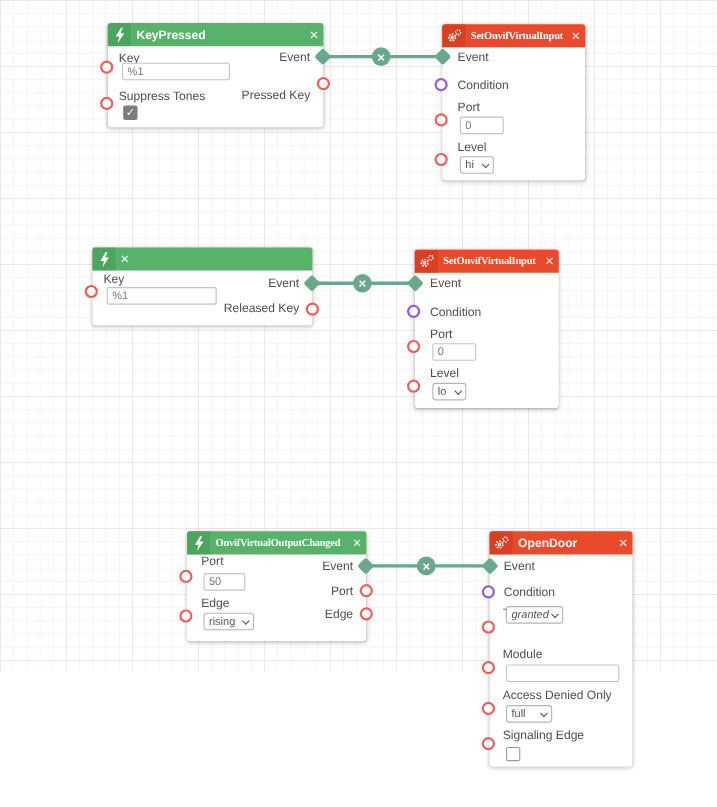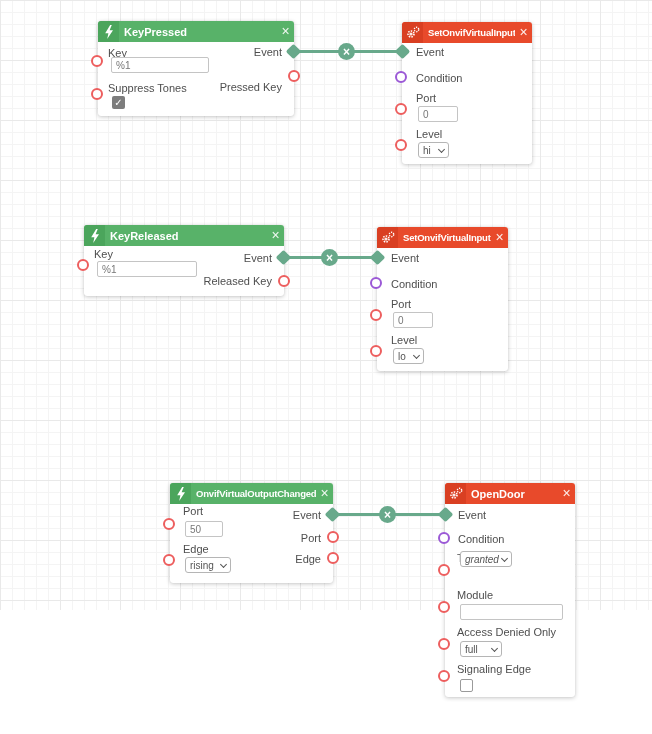--- a/index.html
+++ b/index.html
@@ -16,21 +16,21 @@
   .node{position:absolute;background:#fff;border-radius:3px;
     box-shadow:0 1px 4px rgba(0,0,0,.22),0 0 1px rgba(0,0,0,.12);}
   .hdr{position:absolute;top:0;left:0;right:0;height:21px;display:flex;align-items:center;
     border-radius:3px 3px 0 0;color:#fff;overflow:hidden;}
   .hdr.green{background:var(--event-node-header,#58B269);}
   .hdr.red{background:var(--action-node-header,#E84A2B);}
   .icoBox{width:21px;height:21px;flex:0 0 21px;display:flex;align-items:center;justify-content:center;border-radius:3px 0 0 0;}
   .green .icoBox{background:var(--event-node-icon-bg,#4BA55C);}
   .red .icoBox{background:var(--action-node-icon-bg,#D93F22);}
   .ttl{flex:1;font-size:11px;font-weight:bold;padding-left:5px;white-space:nowrap;overflow:hidden;}
-  .ttl-sm{font-size:9.5px;letter-spacing:-0.2px;}
+  .ttl-sm{font-size:9.5px;letter-spacing:-0.2px;font-family:Liberation Serif, serif;}
   .x{width:17px;flex:0 0 17px;text-align:center;font-size:14px;line-height:21px;color:rgba(255,255,255,.9);cursor:pointer;}
   .lbl{position:absolute;font-size:11px;color:#4e4e4e;white-space:nowrap;}
   .lbl.r{text-align:right;}
   .port{position:absolute;width:8px;height:8px;border:2.5px solid var(--output-port,#ED5E5E);
     border-radius:50%;background:#fff;cursor:crosshair;}
   .port.purple{border-color:var(--condition-port,#9B59D6);}
   .diamond{position:absolute;width:11px;height:11px;background:var(--connection,#68A98B);
     border-radius:2px;transform:rotate(45deg);cursor:crosshair;}
   .tin{position:absolute;height:16px;border:1px solid #c4c4c4;border-radius:2px;font-size:10px;
     color:#777;padding:0 4px;box-sizing:border-box;background:#fff;font-family:inherit;outline:none;}
@@ -107,21 +107,20 @@
     <span class="port" style="left:-7px;top:117px;"></span>
   </div>
 
   <div class="node" style="left:84px;top:225px;width:200px;height:71px;">
     <div class="hdr green">
       <span class="icoBox">
         <svg width="10" height="14" viewBox="0 0 10 14">
             <path d="M6.2 0 L1.2 8.2 L4.4 8.2 L3.2 14 L9 5.2 L5.6 5.2 L7.8 0 Z" fill="#fff"></path>
           </svg>
       </span>
-      <span class="ttl">KeyReleased</span>
       <span class="x">×</span>
     </div>
     <span class="lbl" style="left:10px;top:23px;">Key</span>
     <input class="tin" style="left: 13px; top: 36px; width: 100px;" value="%1">
     <span class="port" style="left:-7px;top:34px;"></span>
     <span class="lbl r" style="right:12px;top:27px;">Event</span>
     <span class="diamond" style="left:194px;top:27px;"></span>
     <span class="lbl r" style="right:12px;top:50px;">Released Key</span>
     <span class="port" style="left:194px;top:50px;"></span>
   </div>

